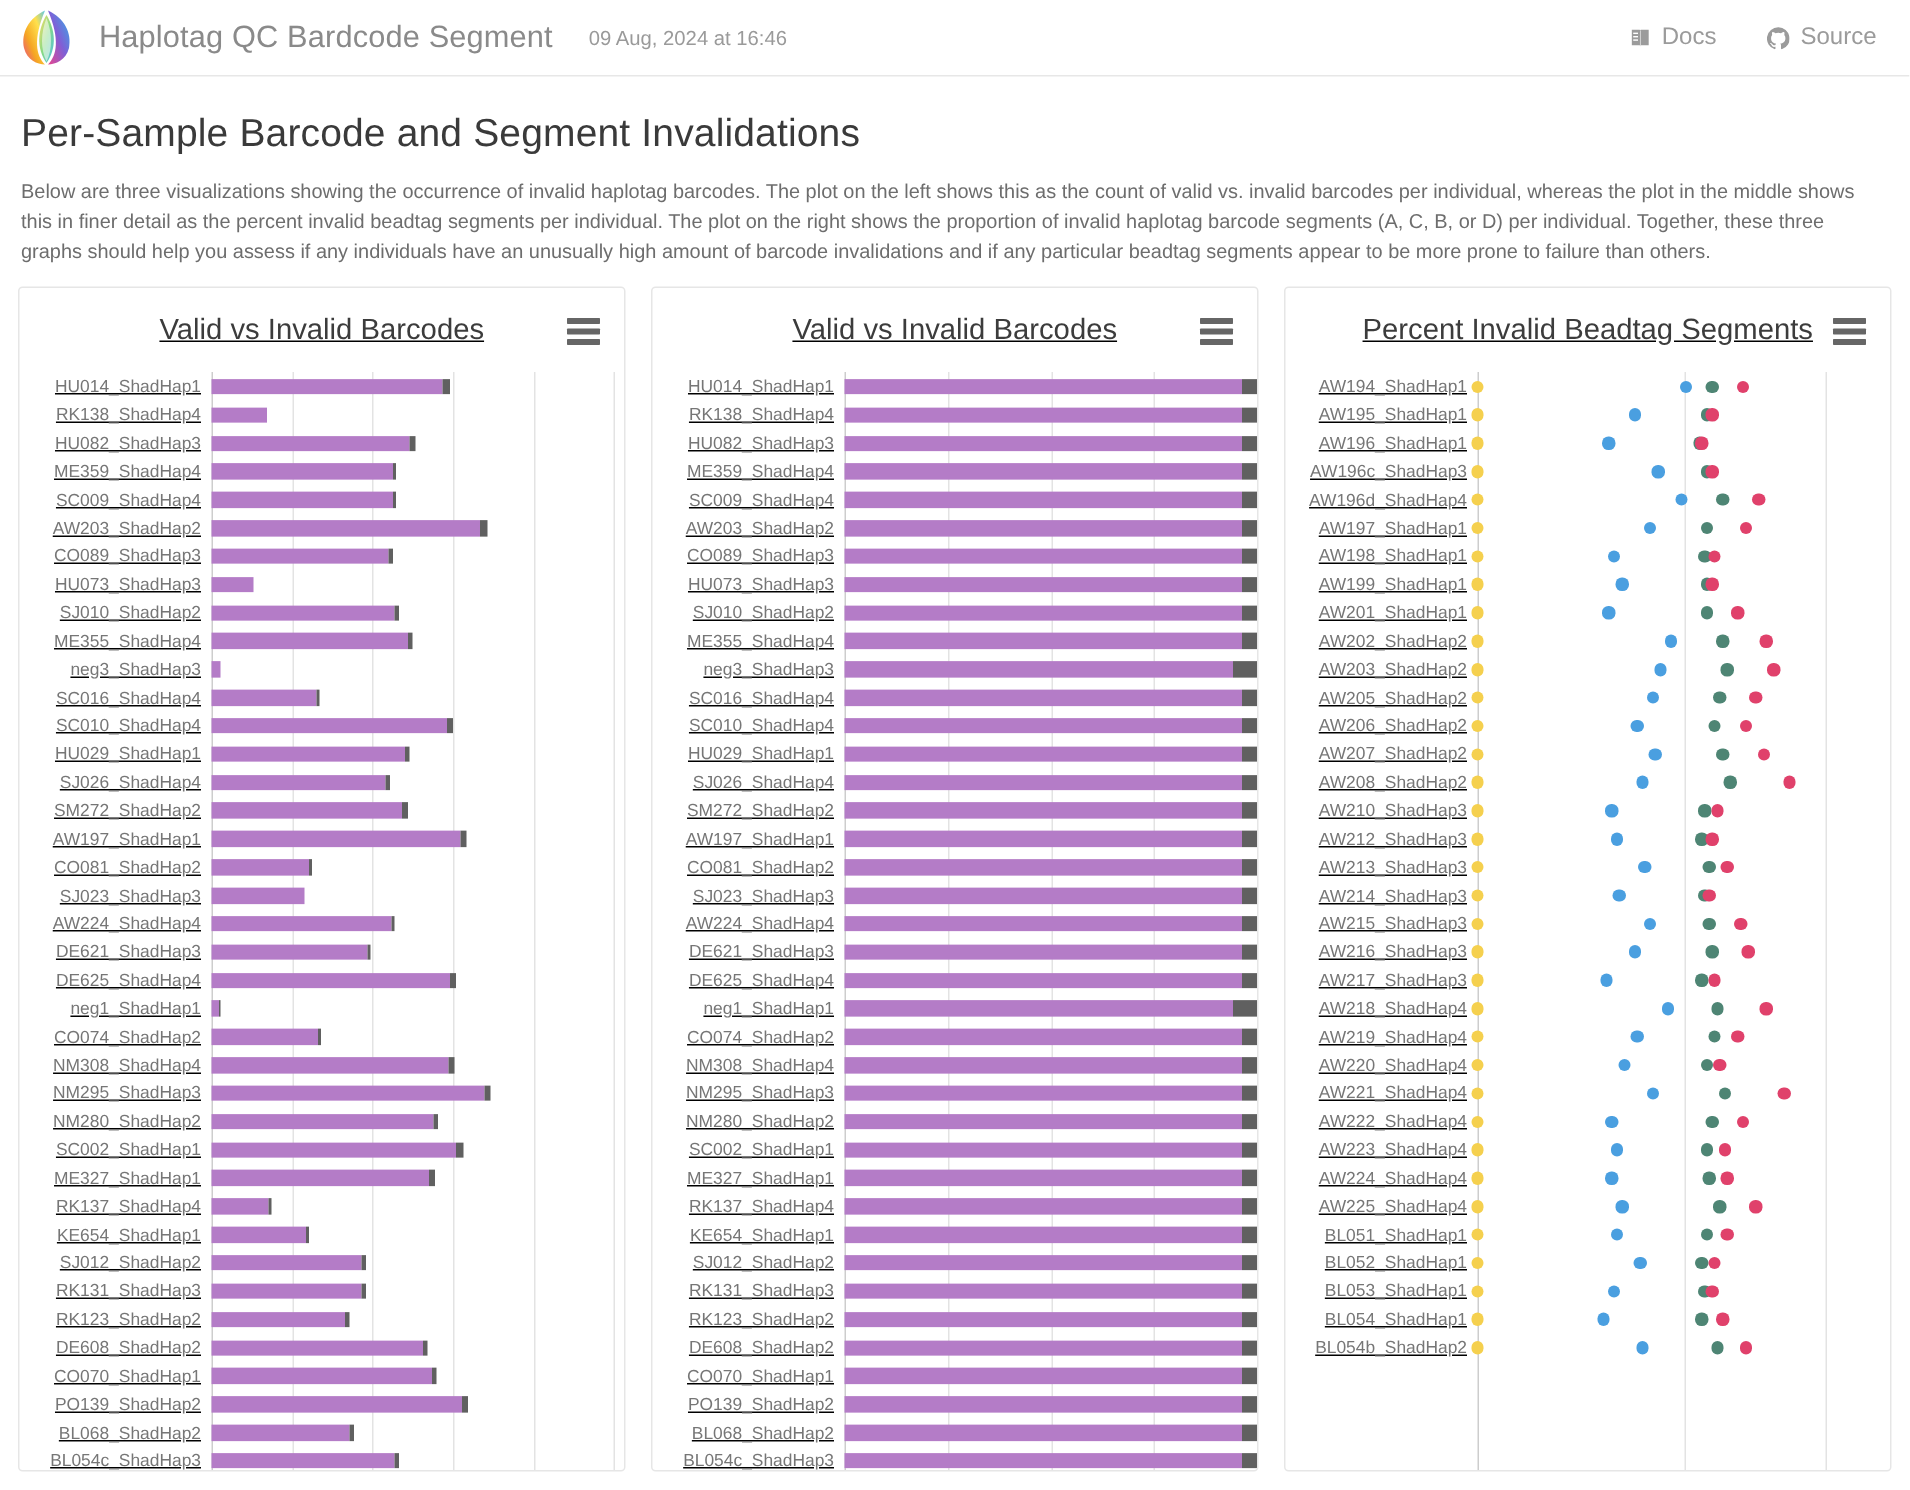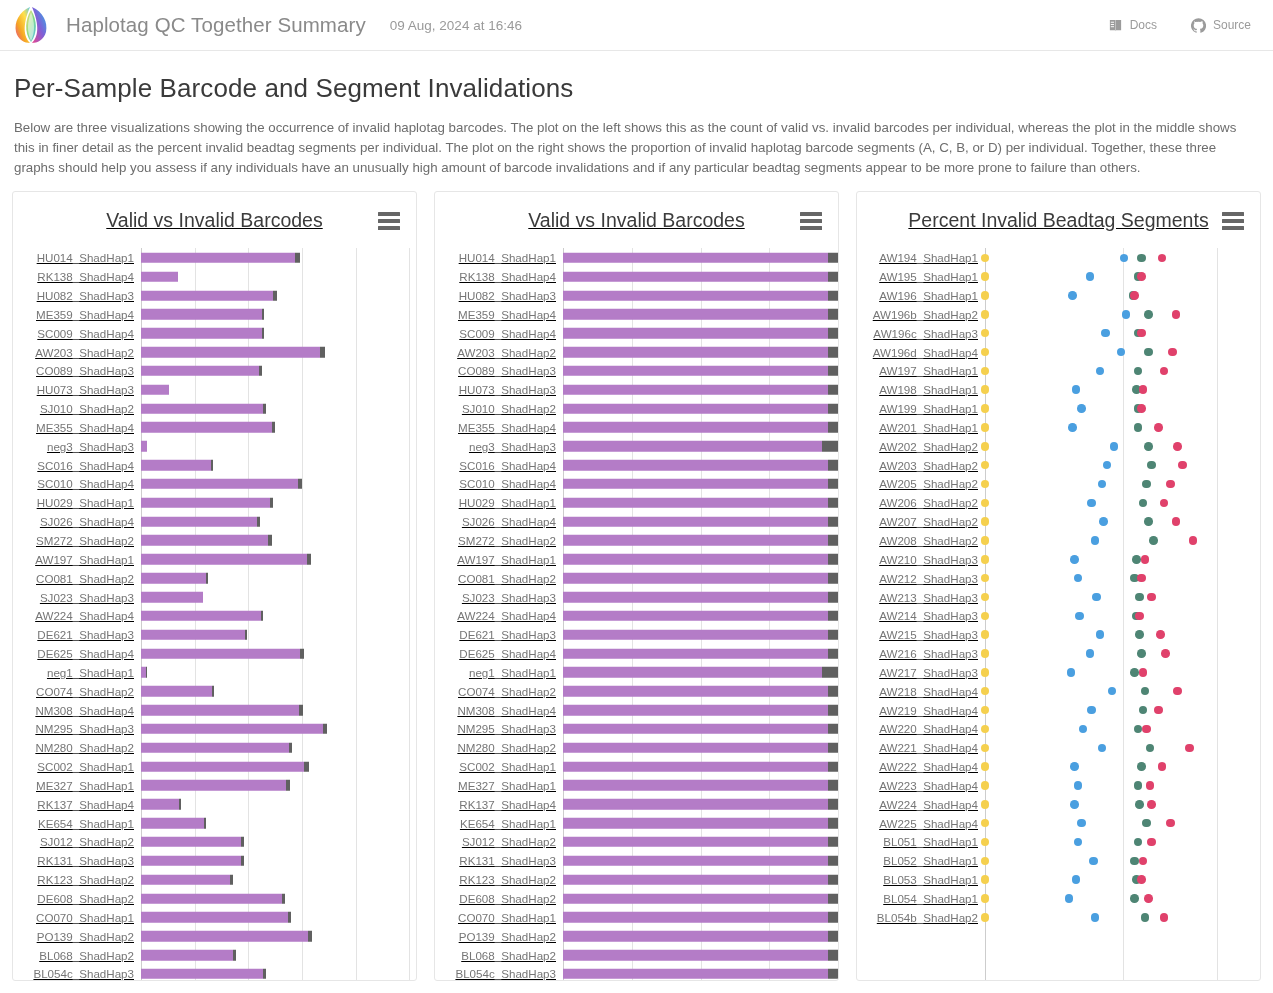--- a/index.html
+++ b/index.html
@@ -38,21 +38,21 @@
     white-space: nowrap;
   }
   .nav-right {
     margin-left: auto;
     display: flex;
     align-items: center;
     gap: 34px;
   }
   .nav-link {
     display: flex; align-items: center; gap: 7px;
-    font-size: 12px;
+    font-size: 16px;
     color: #9b9b9b;
     text-decoration: none;
     cursor: pointer;
   }
   .nav-ico { display: inline-flex; width: 15px; height: 15px; }
 
   
   .content { padding: 0 12px; }
   .section-title {
     font-size: 26px;
@@ -208,21 +208,21 @@
               <stop offset="0.5" stop-color="#6fd36f"></stop>
             <stop offset="1" stop-color="#2fb3e8"></stop>
           </linearGradient>
         </defs>
         <path d="M20 3 C9 8 4 18 6 28 C8 36 15 39 20 39 C14 33 12 22 20 3 Z" fill="url(#g1)"></path>
         <path d="M22 3 C33 8 38 18 36 28 C34 36 27 39 22 39 C28 33 30 22 22 3 Z" fill="url(#g2)"></path>
         <path d="M21 6 C15 16 14 28 21 38 C28 28 27 16 21 6 Z" fill="url(#g3)" opacity="0.85"></path>
         <path d="M21 8 C17 18 17 29 21 37 C25 29 25 18 21 8 Z" fill="#ffffff" opacity="0.55"></path>
       </svg>
     </span>
-    <span class="app-title">Haplotag QC Together Summary</span>
+    <span class="app-title">Haplotag QC Bardcode Segment</span>
     <span class="app-date">09 Aug, 2024 at 16:46</span>
   </div>
 
   <div class="nav-right">
     <a class="nav-link">
       <span class="nav-ico">
         <svg width="15" height="15" viewBox="0 0 16 16" fill="#9b9b9b">
           <path d="M2 2h5.2c.6 0 1 .4 1 1v11c0-.6-.4-1-1-1H2V2zm12 0H8.8c-.6 0-1 .4-1 1v11c0-.6.4-1 1-1H14V2z"></path>
           <rect x="3" y="4" width="3.4" height="1" fill="#fff"></rect>
           <rect x="3" y="6.4" width="3.4" height="1" fill="#fff"></rect>
@@ -872,29 +872,20 @@
             <div class="row">
               <div class="cat-label">AW196_ShadHap1</div>
               <div class="track">
                 <div class="dot" style="left: 0%; background: rgb(245, 208, 78);"></div>
                 <div class="dot" style="left: 31.875%; background: rgb(74, 159, 224);"></div>
                 <div class="dot" style="left: 53.75%; background: rgb(78, 133, 116);"></div>
                 <div class="dot" style="left: 54.375%; background: rgb(224, 65, 107);"></div>
               </div>
             </div>
             <div class="row">
-              <div class="cat-label">AW196b_ShadHap2</div>
-              <div class="track">
-                <div class="dot" style="left: 0%; background: rgb(245, 208, 78);"></div>
-                <div class="dot" style="left: 51.25%; background: rgb(74, 159, 224);"></div>
-                <div class="dot" style="left: 59.375%; background: rgb(78, 133, 116);"></div>
-                <div class="dot" style="left: 69.375%; background: rgb(224, 65, 107);"></div>
-              </div>
-            </div>
-            <div class="row">
               <div class="cat-label">AW196c_ShadHap3</div>
               <div class="track">
                 <div class="dot" style="left: 0%; background: rgb(245, 208, 78);"></div>
                 <div class="dot" style="left: 43.75%; background: rgb(74, 159, 224);"></div>
                 <div class="dot" style="left: 55.625%; background: rgb(78, 133, 116);"></div>
                 <div class="dot" style="left: 56.875%; background: rgb(224, 65, 107);"></div>
               </div>
             </div>
             <div class="row">
               <div class="cat-label">AW196d_ShadHap4</div>

